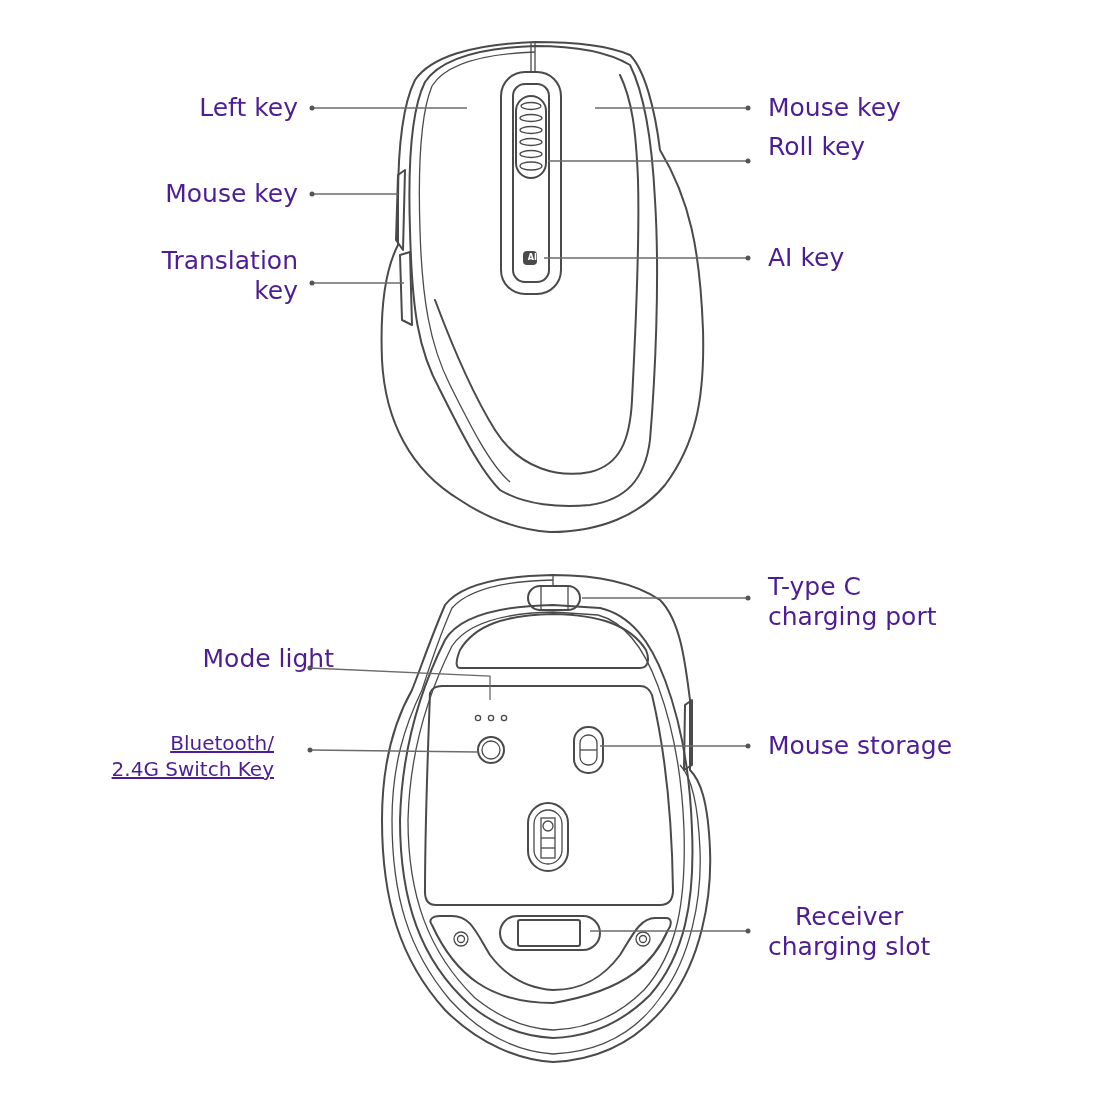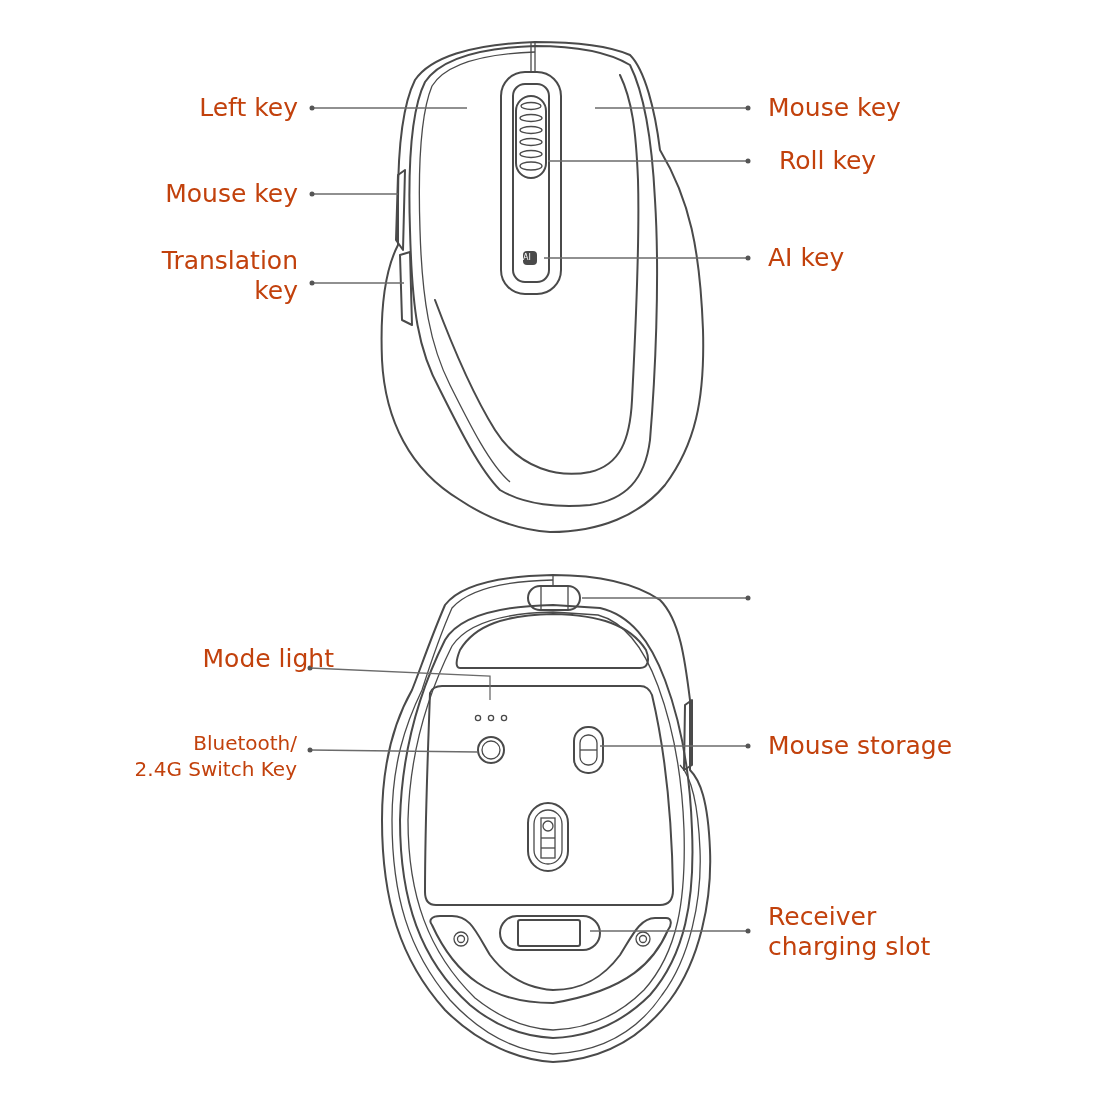--- a/index.html
+++ b/index.html
@@ -2,21 +2,21 @@
 <html><head>
 <meta charset="utf-8">
 <style>
   html, body { margin: 0; padding: 0; background: #ffffff; }
   body { width: 1100px; height: 1100px; position: relative; overflow: hidden; font-family: "DejaVu Sans", sans-serif; }
   svg.diagram { position: absolute; left: 0; top: 0; width: 1100px; height: 1100px; }
   .stroke { fill: none; stroke: #4a4a4a; stroke-width: 2; stroke-linejoin: round; stroke-linecap: round; }
   .thin { fill: none; stroke: #4a4a4a; stroke-width: 1.3; }
   .leader { stroke: #6b6b6b; stroke-width: 1.3; fill: none; }
   .dot { fill: #555555; }
-  .label { position: absolute; color: #c2410c; font-size: 25px; line-height: 30px; white-space: nowrap; }
+  .label { position: absolute; color: #4c1d95; font-size: 25px; line-height: 30px; white-space: nowrap; }
   .label.right-align { text-align: right; }
   .label.small { font-size: 20px; line-height: 26px; }
 </style>
 </head>
 <body>
 
 <svg class="diagram" viewBox="0 0 1100 1100">
 
   <g>
 
@@ -139,36 +139,38 @@
       <circle class="dot" cx="310" cy="750" r="2.5"></circle>
     <line class="leader" x1="582" y1="598" x2="748" y2="598"></line>
       <circle class="dot" cx="748" cy="598" r="2.5"></circle>
     <line class="leader" x1="600" y1="746" x2="748" y2="746"></line>
       <circle class="dot" cx="748" cy="746" r="2.5"></circle>
     <line class="leader" x1="590" y1="931" x2="748" y2="931"></line>
       <circle class="dot" cx="748" cy="931" r="2.5"></circle>
   </g>
 </svg>
 
-<div style="position:absolute; left:523px; top:251px; width:14px; height:24px; font-size:8px; line-height:14px; text-align:left; color:#fff; font-weight:normal;">AI</div>
+<div style="position:absolute; left:523px; top:251px; width:14px; height:24px; font-size:8px; line-height:14px; text-align:right; color:#fff; font-weight:bold;">AI</div>
 
 <div class="label right-align" style="right:802px; top:93px;">Left key</div>
 <div class="label right-align" style="right:802px; top:179px;">Mouse key</div>
 <div class="label right-align" style="right:802px; top:246px;">
   <div>Translation</div>
   <div>key</div>
 </div>
 <div class="label" style="left:768px; top:93px;">Mouse key</div>
-<div class="label" style="left:768px; top:146px;margin-left:11px;">Roll key</div>
+<div class="label" style="left:768px; top:132px;">Roll key</div>
 <div class="label" style="left:768px; top:243px;text-align:center;">AI key</div>
 
 <div class="label right-align" style="right:766px; top:644px;">Mode light</div>
-<div class="label right-align small" style="right:803px; top:730px;">
+<div class="label right-align small" style="right:826px; top:730px;text-decoration:underline;">
   <div>Bluetooth/</div>
   <div>2.4G Switch Key</div>
 </div>
 <div class="label" style="left:768px; top:572px;">
+  <div>T-ype C</div>
+  <div>charging port</div>
 </div>
 <div class="label" style="left:768px; top:731px;">Mouse storage</div>
-<div class="label" style="left:768px; top:902px;">
+<div class="label" style="left:768px; top:902px;text-align:center;">
   <div>Receiver</div>
   <div>charging slot</div>
 </div>
 
 </body></html>

